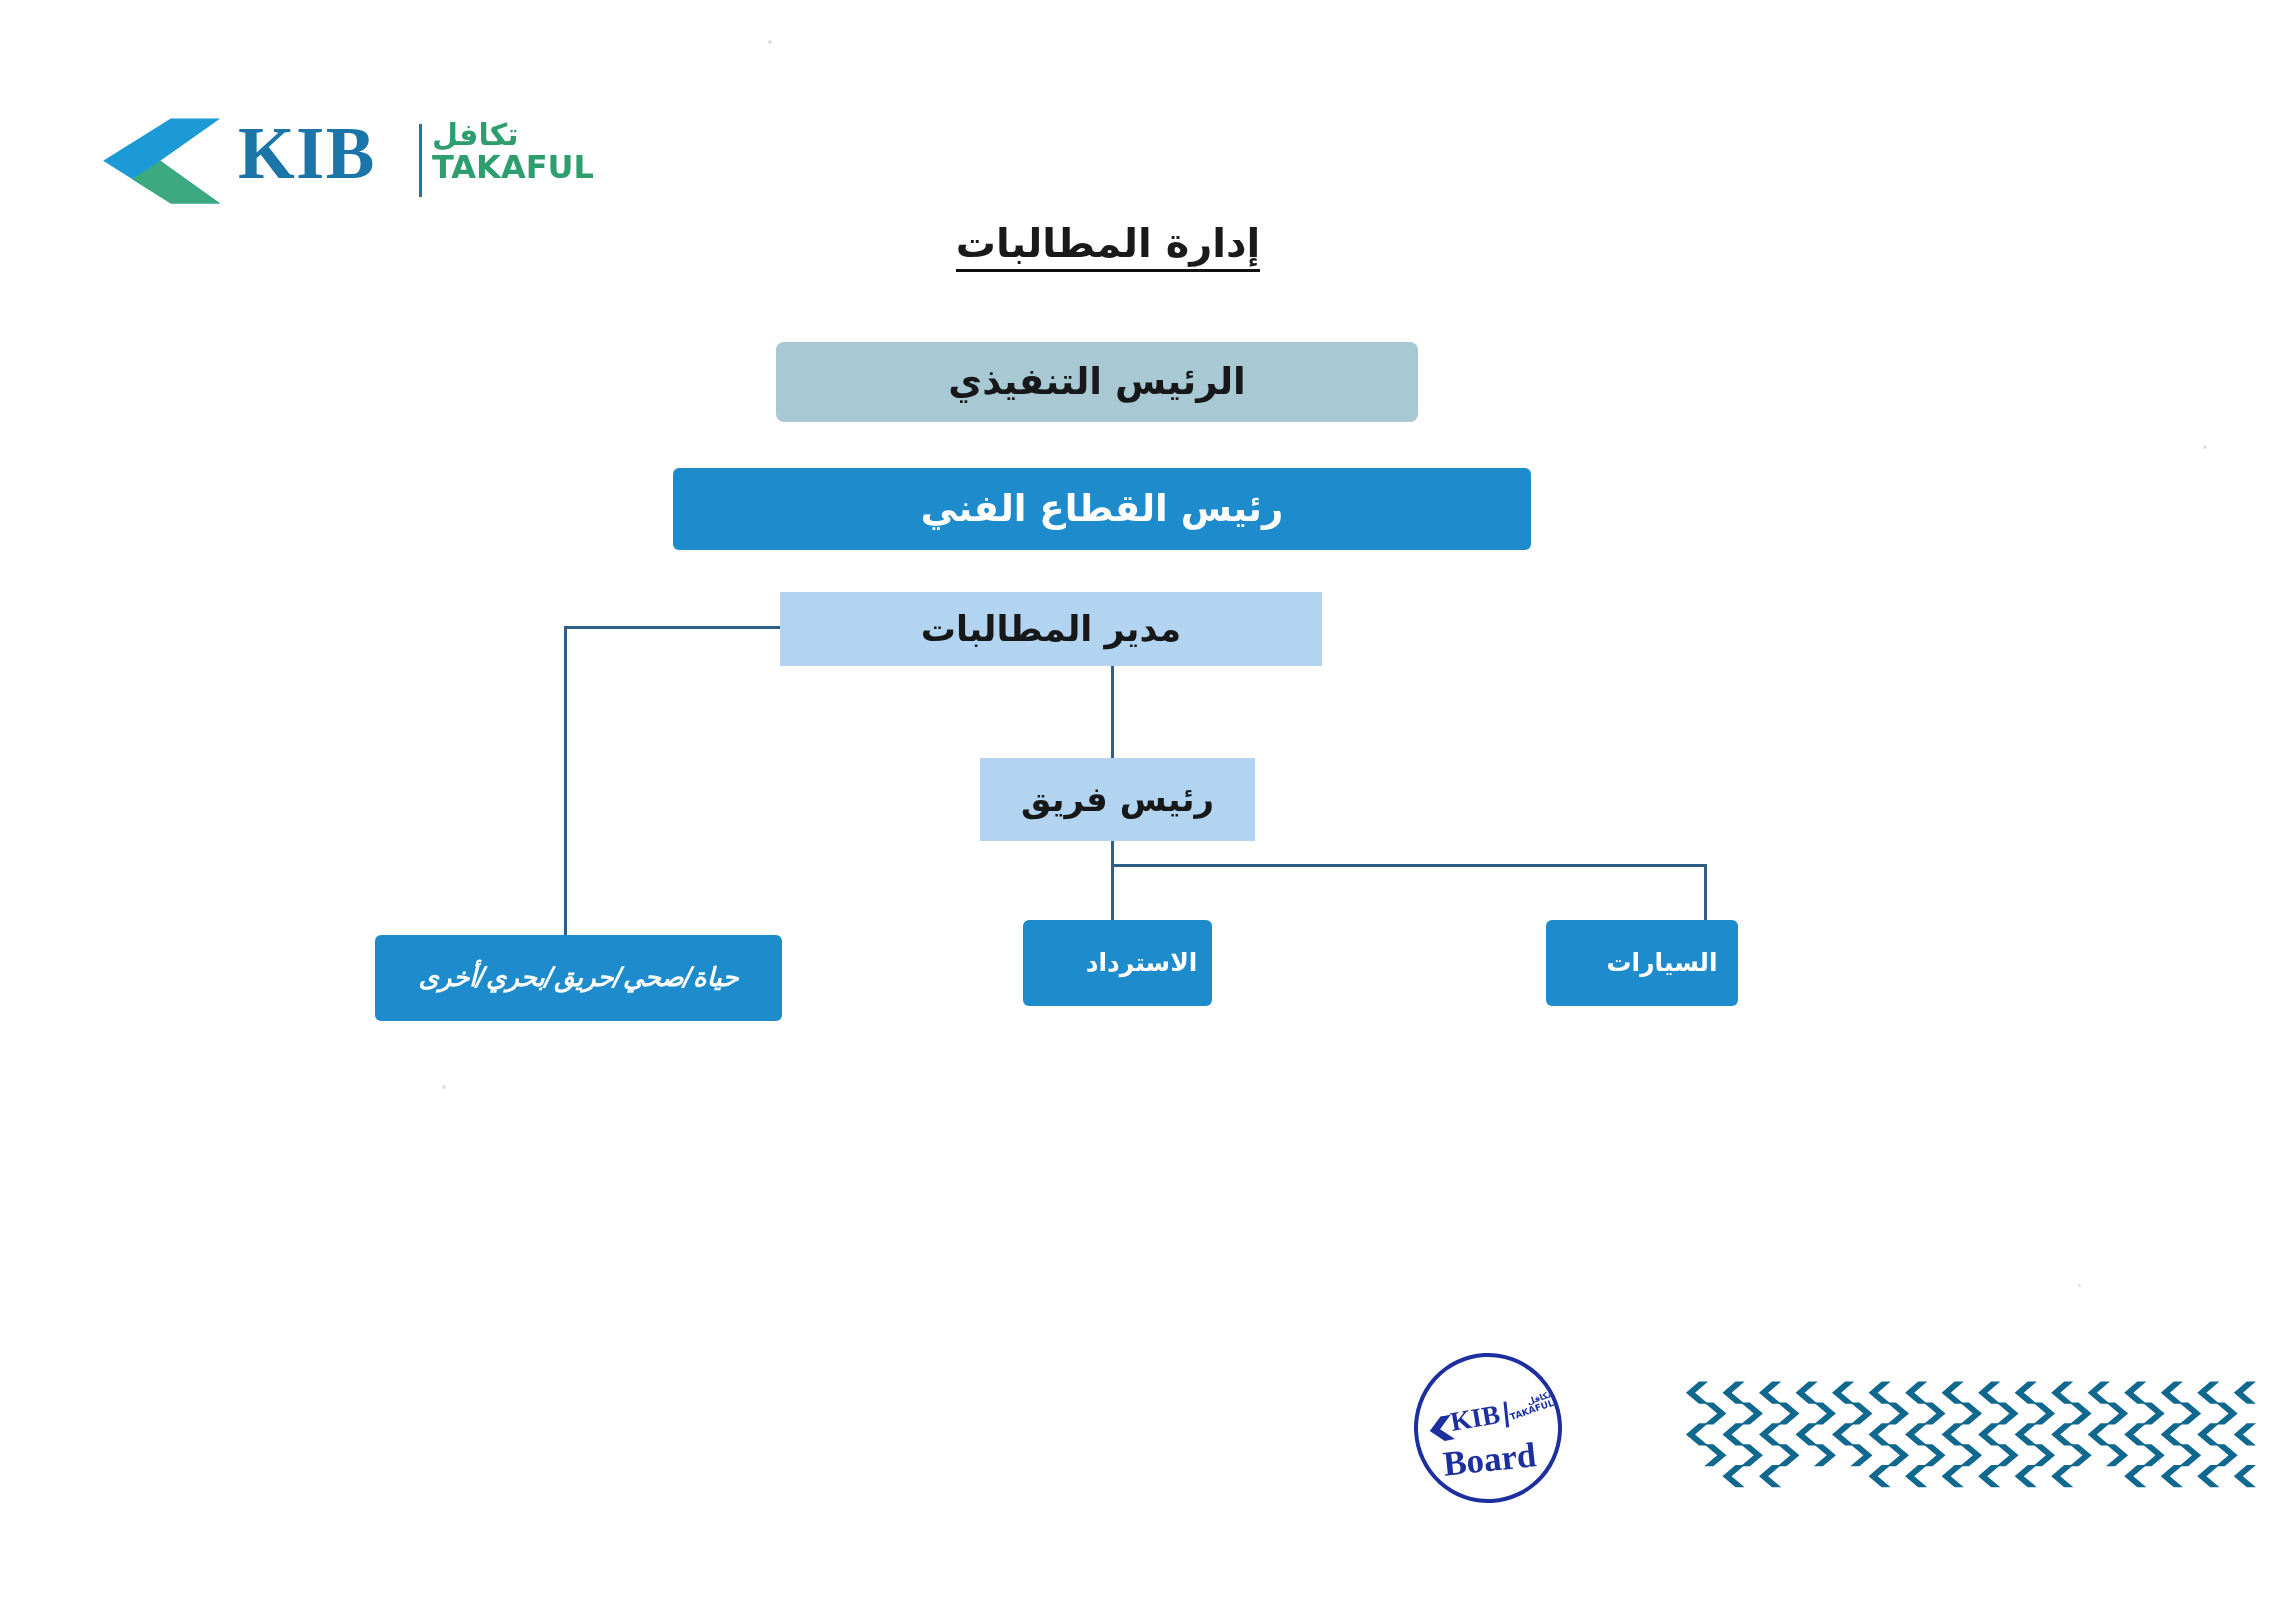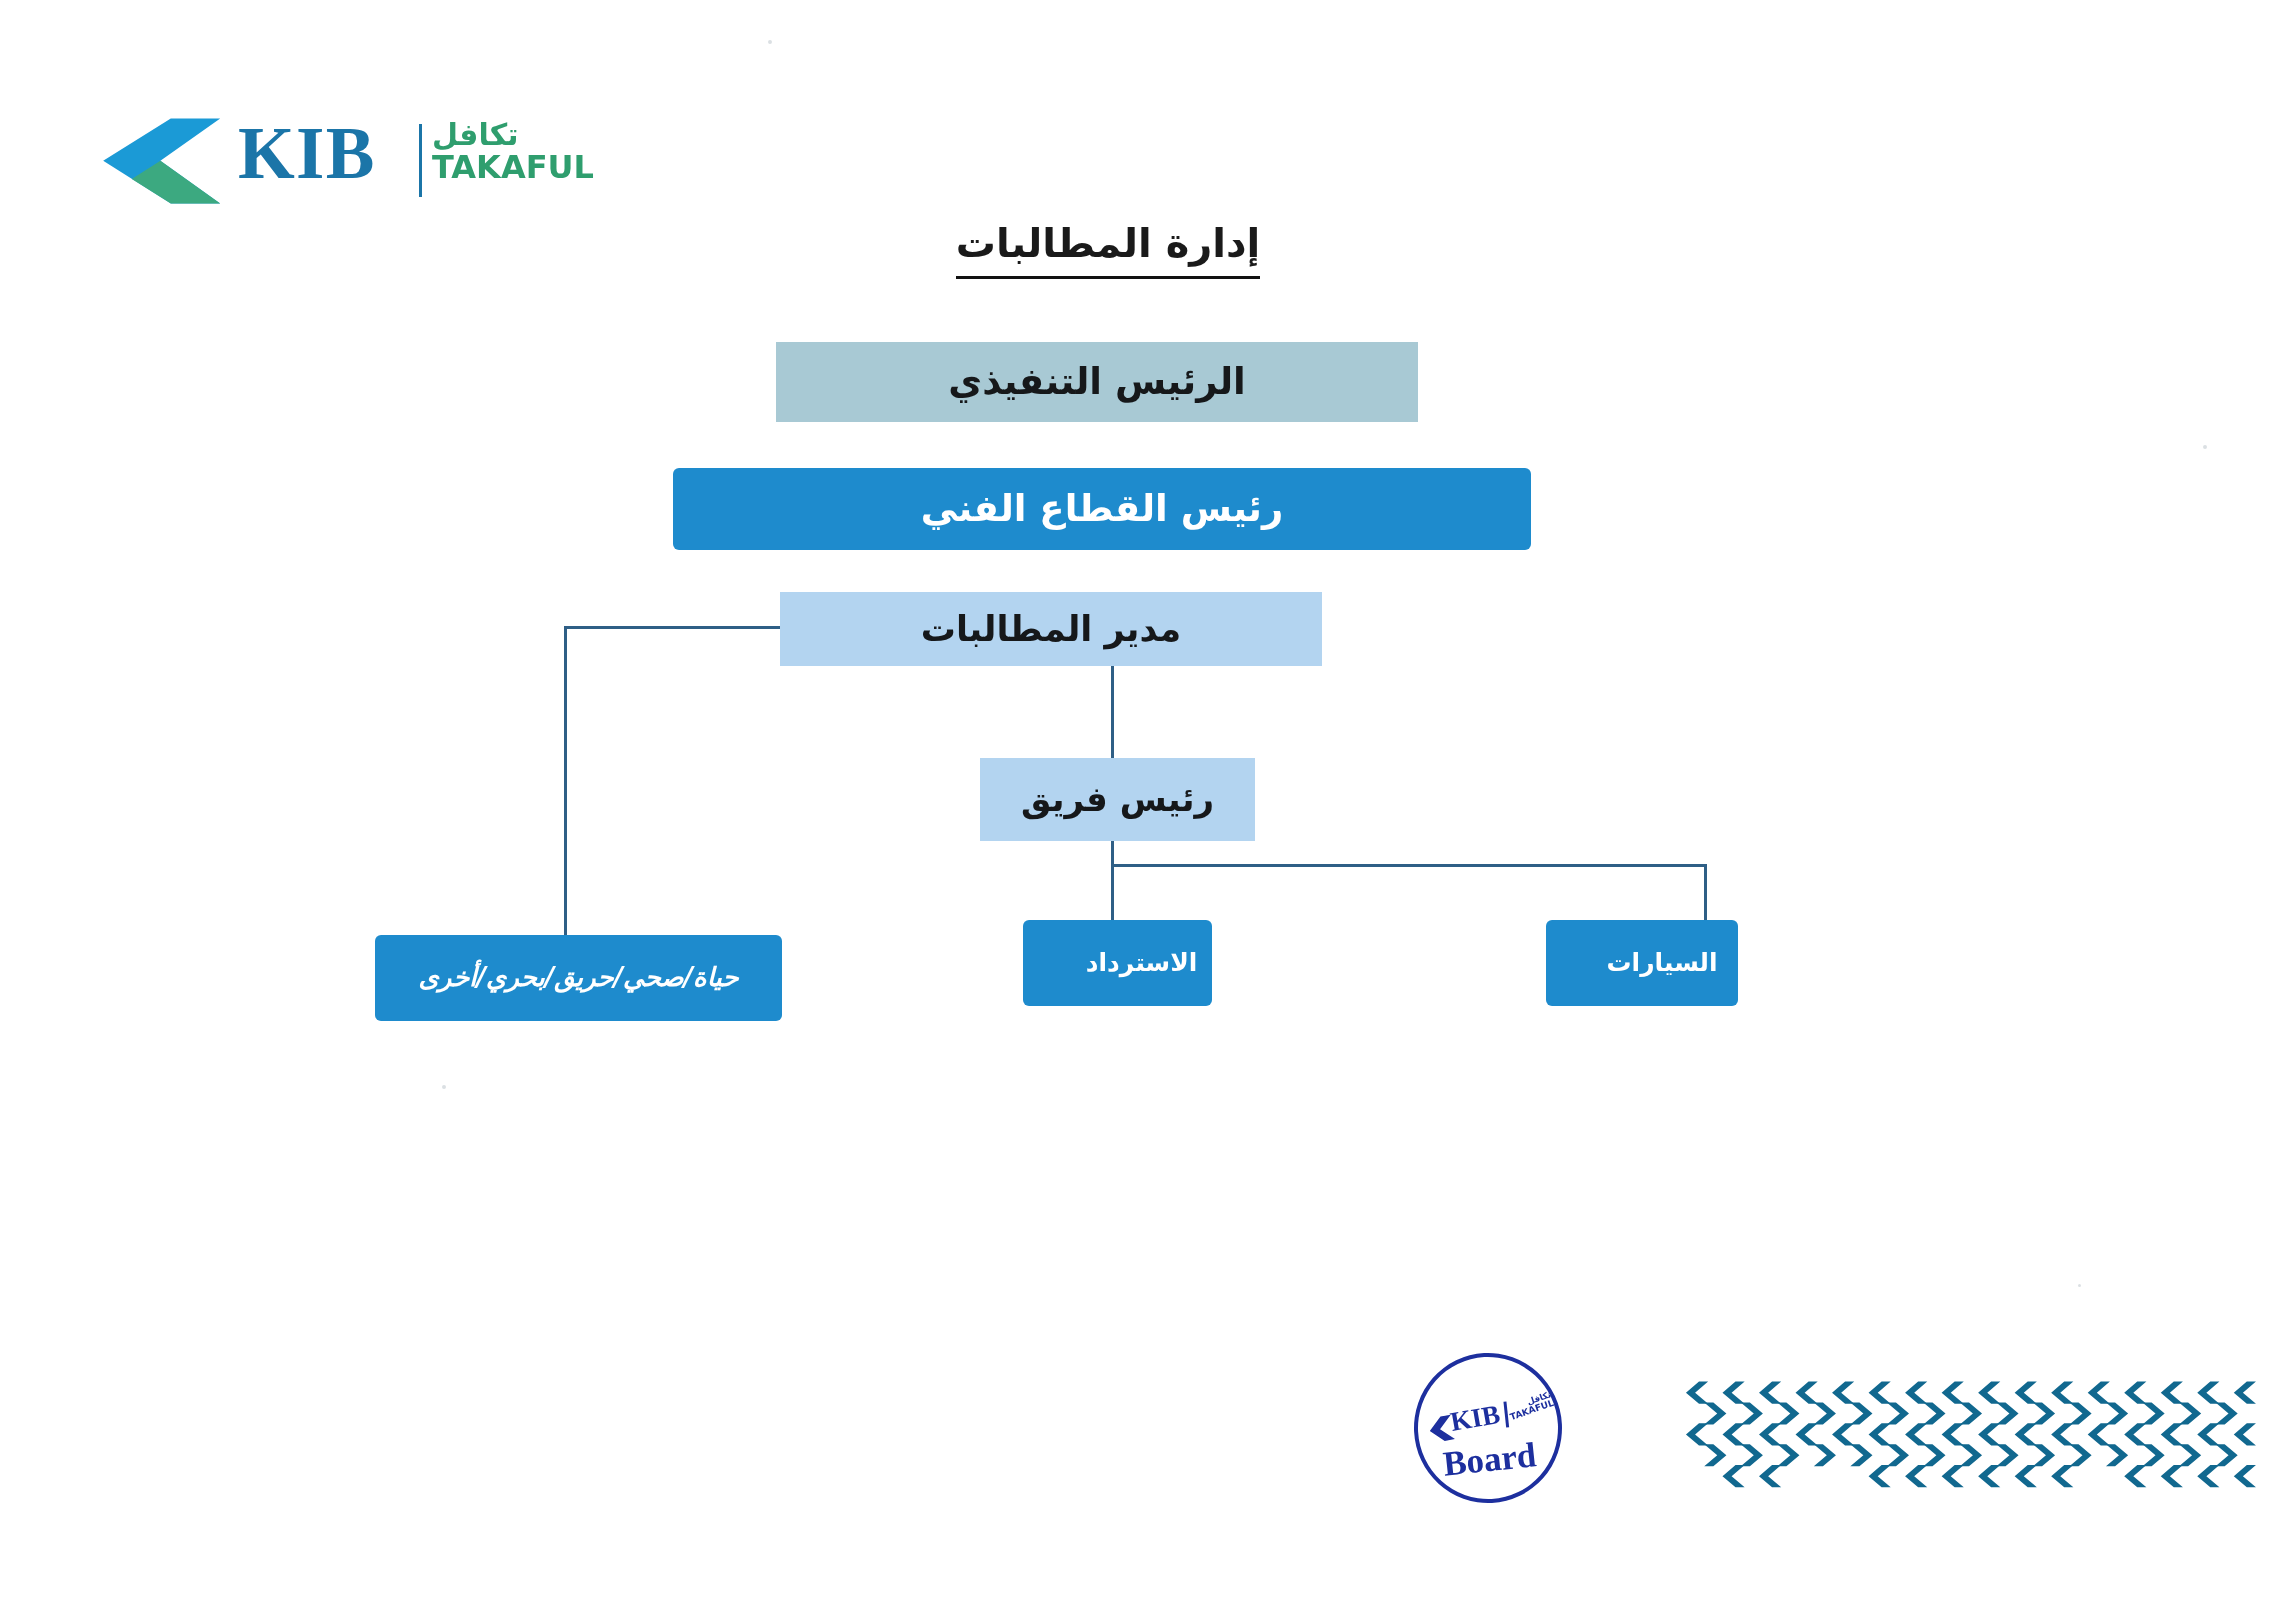--- a/index.html
+++ b/index.html
@@ -85,21 +85,21 @@
     width: 482px;
     text-align: center;
     font-family: "DejaVu Sans", sans-serif;
     font-size: 40px;
     font-weight: bold;
     color: #1a1a1a;
     direction: rtl;
   }
   #doc-title .u {
     border-bottom: 3.9px solid #111;
-    padding-bottom: 10px;
+    padding-bottom: 3px;
     margin-top: 37px;
   }
 
   
   .node {
     position: absolute;
     display: flex;
     align-items: center;
     justify-content: center;
     text-align: center;
@@ -253,21 +253,21 @@
   <div class="line v" style="left:1111px; top:666px; height:95px;"></div>
 
   <div class="line v" style="left:1111px; top:840px; height:26px;"></div>
 
   <div class="line h" style="left:1111px; top:864px; width:596px;"></div>
 
   <div class="line v" style="left:1111px; top:864px; height:59px;"></div>
 
   <div class="line v" style="left:1704px; top:864px; height:59px;"></div>
 
-  <div class="node ceo" style="left:776px; top:342px; width:642px; height:80px; font-size:37px;">
+  <div class="node ceo" style="left:776px; top:342px; width:642px; height:80px; font-size:37px;border-radius:8px;">
     <span>الرئيس التنفيذي</span>
   </div>
 
   <div class="node deep" style="left:673px; top:468px; width:858px; height:82px; font-size:37px;">
     <span>رئيس القطاع الفني</span>
   </div>
 
   <div class="node light" style="left:780px; top:592px; width:542px; height:74px; font-size:35px;">
     <span>مدير المطالبات</span>
   </div>

